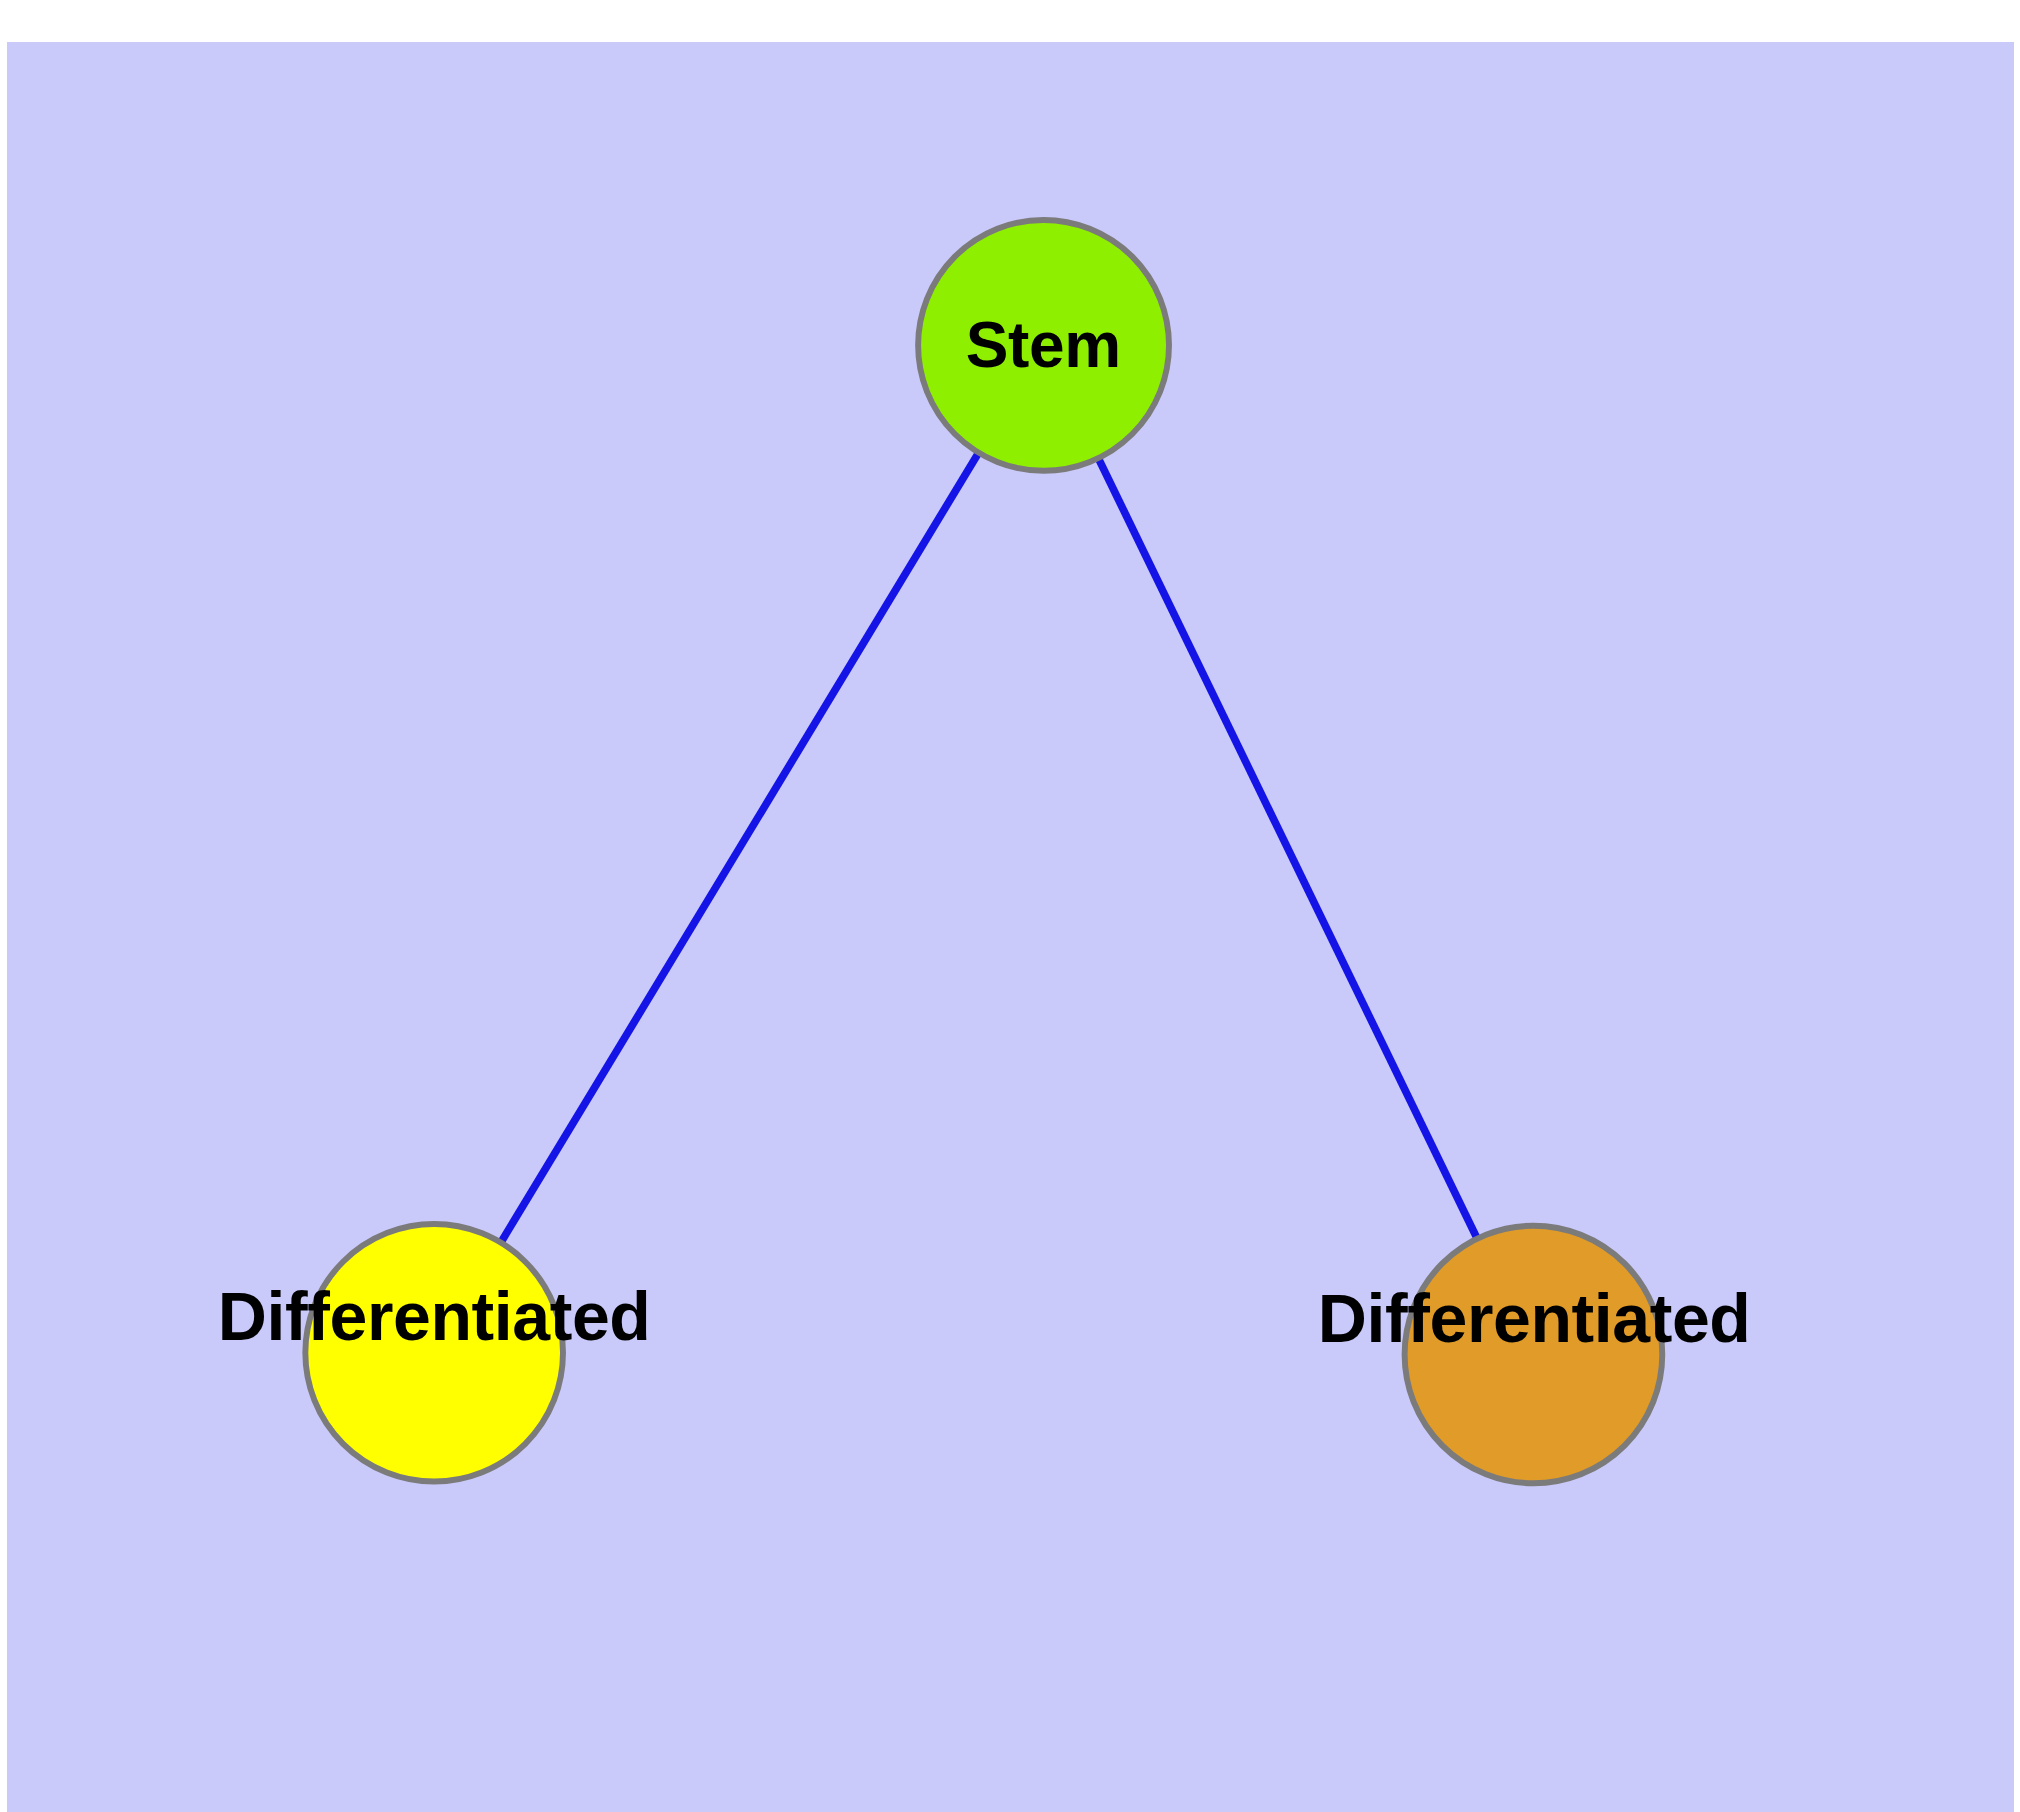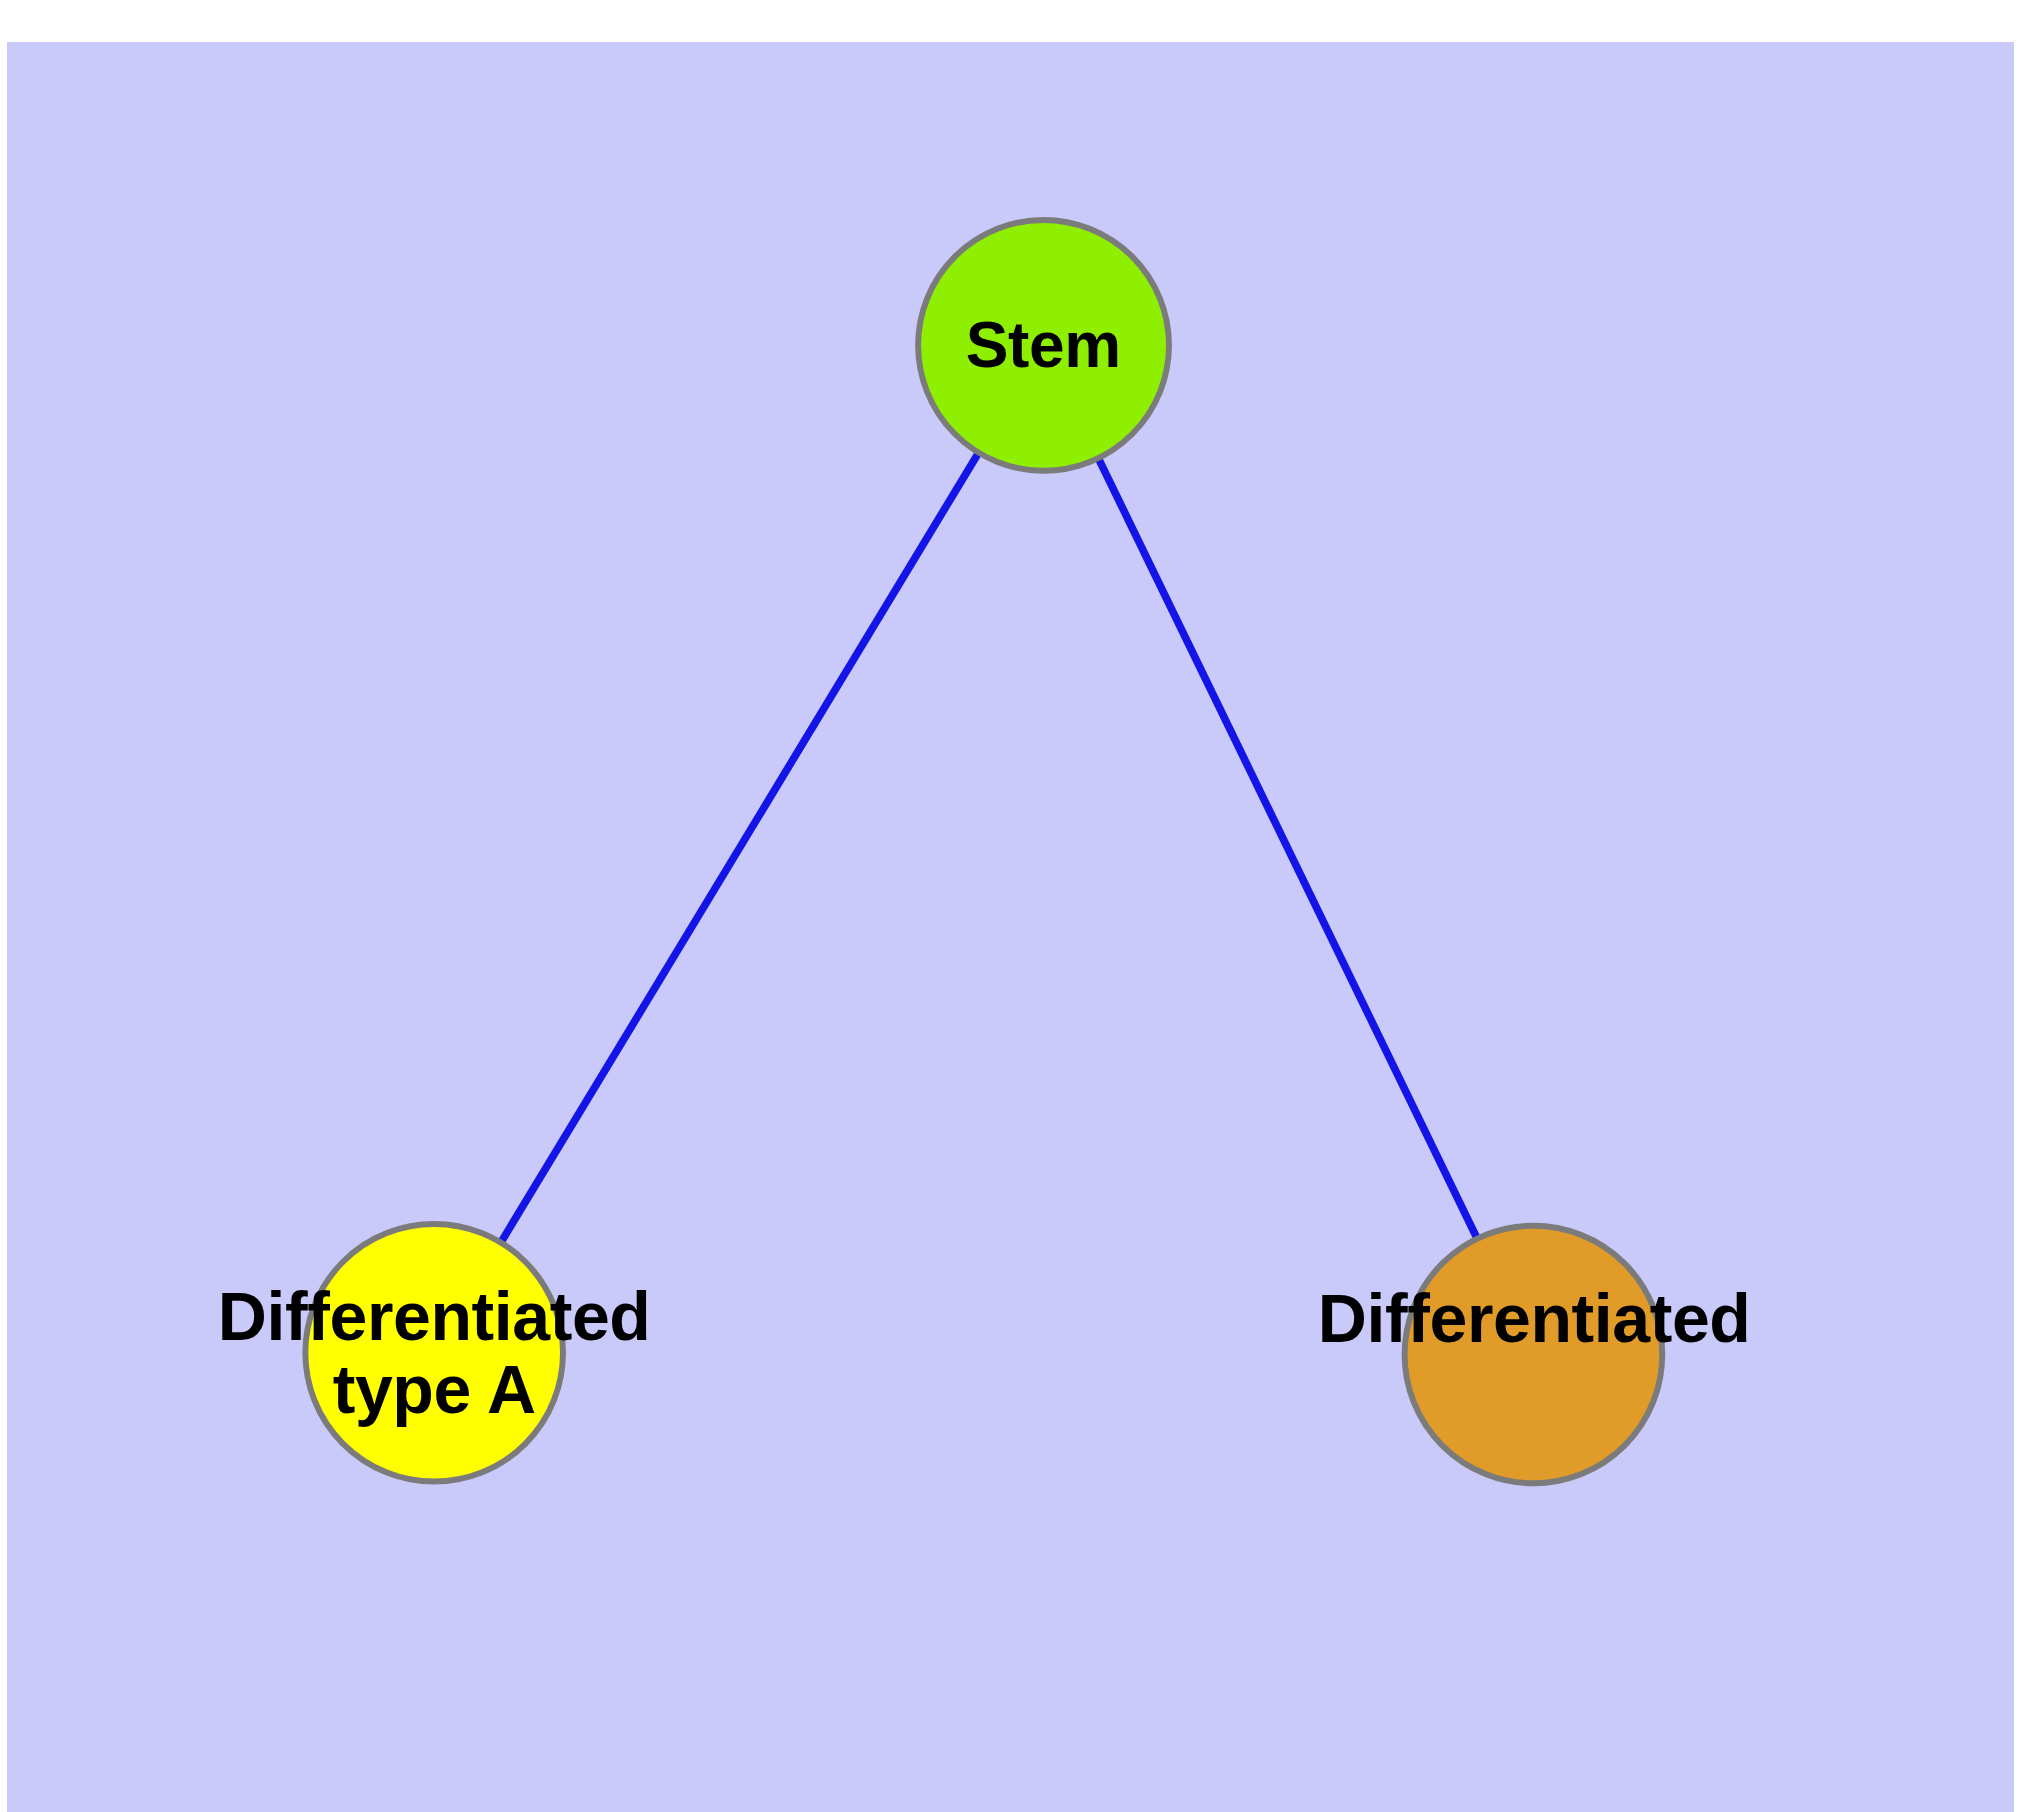--- a/index.html
+++ b/index.html
@@ -73,21 +73,20 @@
           <circle cx="1801" cy="1549" r="152" fill="#e09b28" stroke="#7b7b7b" stroke-width="7"></circle>
         </g>
     </svg>
 
     <div id="labels-group">
         <div class="node-label root" style="font-size: 64px; color: rgb(0, 0, 0); left: 959px; top: 269px;">
           <span class="line">Stem</span>
         </div>
         <div class="node-label leaf" style="font-size: 68px; color: rgb(0, 0, 0); left: 211px; top: 1238px;">
           <span class="line">Differentiated</span>
-          <span class="line">type A</span>
         </div>
         <div class="node-label leaf" style="font-size: 68px; color: rgb(0, 0, 0); left: 1311px; top: 1240px;">
           <span class="line">Differentiated</span>
         </div>
       </div>
 
   </div>
 </div>
 
 

